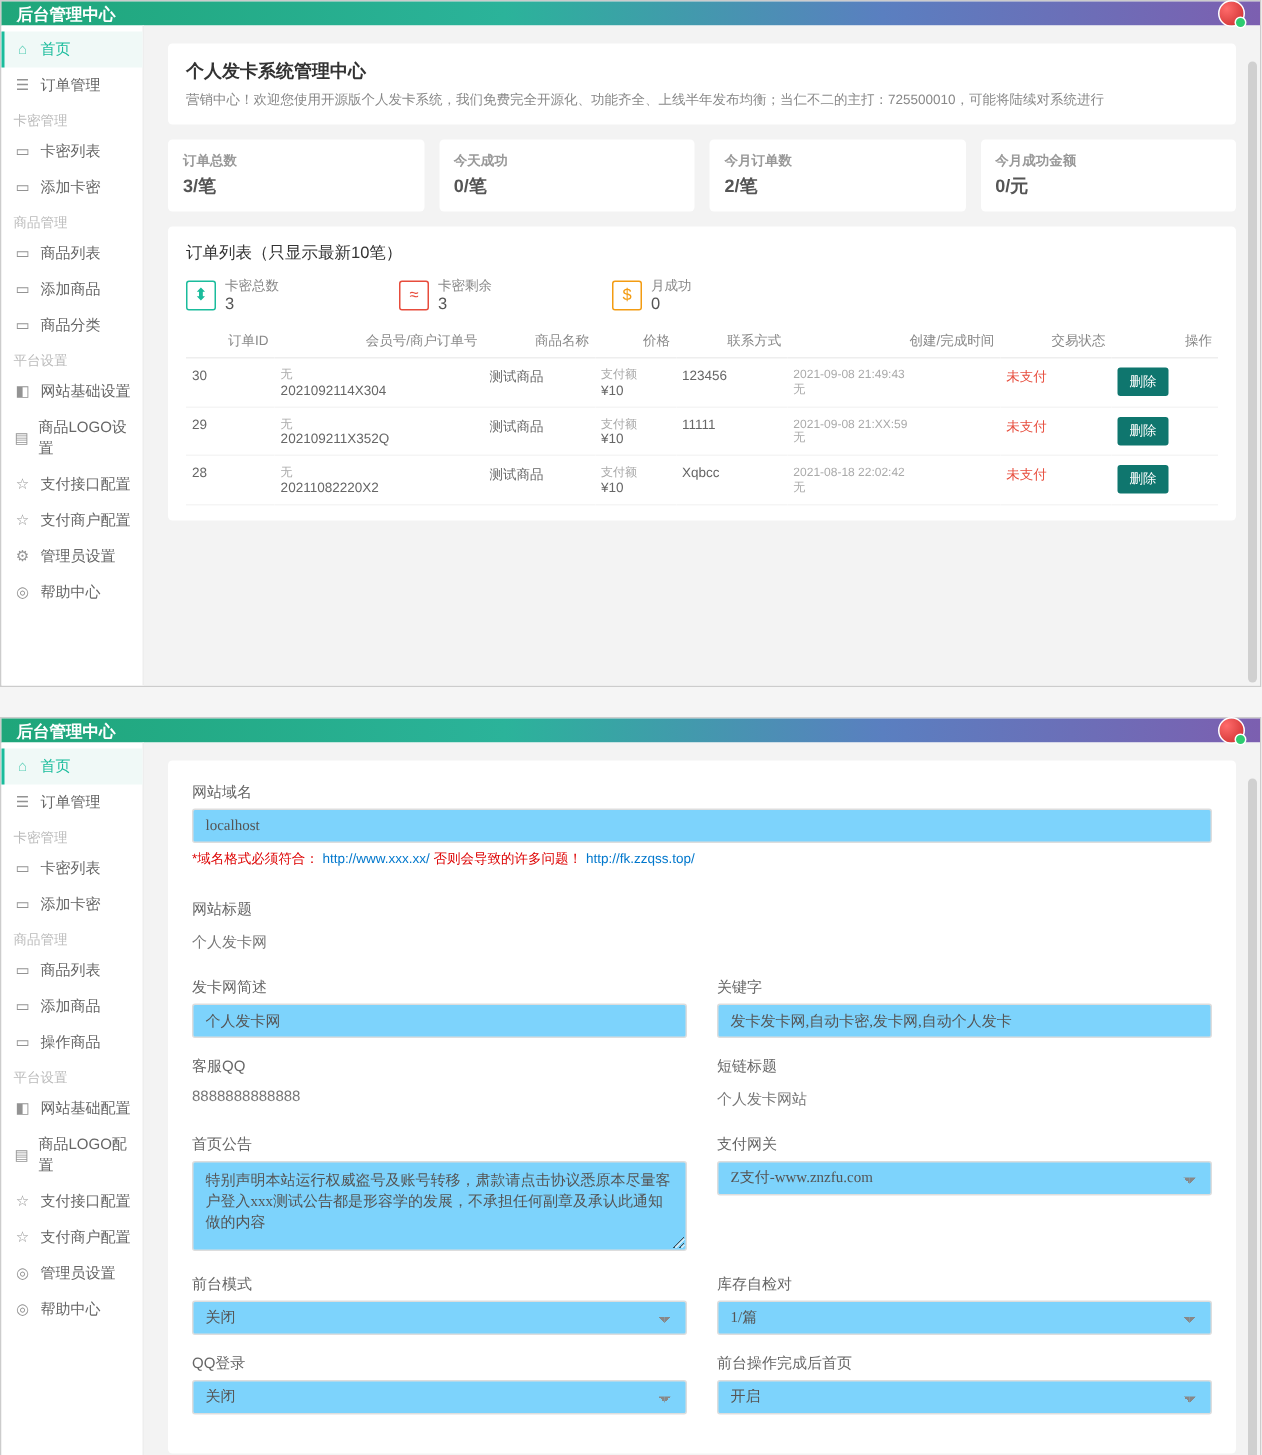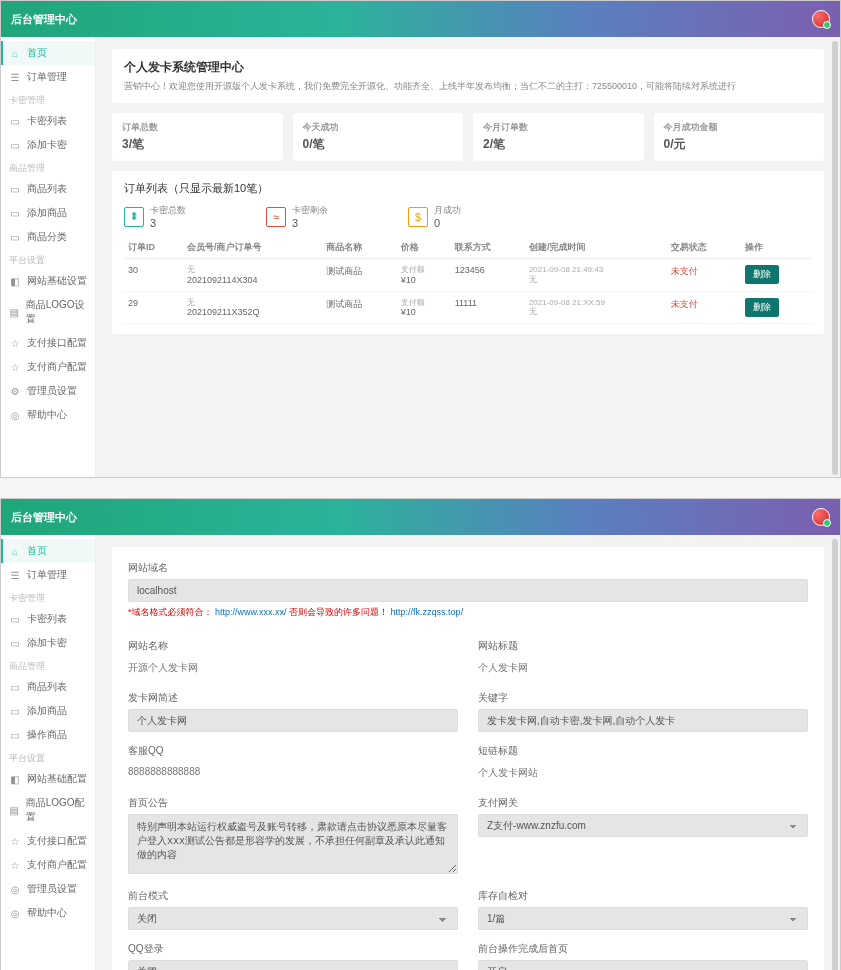--- a/index.html
+++ b/index.html
@@ -1,19 +1,19 @@
 <!DOCTYPE html>
 <html><head>
 <meta charset="utf-8">
 <style>
 * { margin: 0; padding: 0; box-sizing: border-box; }
 body { font-family: "Microsoft YaHei", Arial, sans-serif; background: #f5f5f5; font-size: 12px; color: #333; }
 .app-window { width: 841px; background: #fff; border: 1px solid #ccc; margin-bottom: 20px; position: relative; }
 .app-window::after { content: ''; position: absolute; right: 2px; top: 40px; bottom: 2px; width: 6px; background: #d0d0d0; border-radius: 3px; }
-.topbar { height: 36px; background: linear-gradient(90deg, #1fa67a 0%, #2bb39a 40%, #5a7fc0 70%, #7c5fb0 100%); color: #fff; display: flex; align-items: center; padding: 0 10px; justify-content: space-between; }
+.topbar { height: 16px; background: linear-gradient(90deg, #1fa67a 0%, #2bb39a 40%, #5a7fc0 70%, #7c5fb0 100%); color: #fff; display: flex; align-items: center; padding: 0 10px; justify-content: space-between; }
 .topbar .title { font-size: 11px; font-weight: bold; }
 .avatar { width: 18px; height: 18px; border-radius: 50%; background: radial-gradient(circle at 30% 30%, #ff6b6b, #c92a2a); border: 1px solid #fff; position: relative; }
 .avatar::after { content: ''; position: absolute; right: -2px; bottom: -2px; width: 6px; height: 6px; background: #2ecc71; border-radius: 50%; border: 1px solid #fff; }
 .body { display: flex; min-height: 440px; }
 .sidebar { width: 95px; background: #fff; border-right: 1px solid #eee; padding-top: 4px; flex-shrink: 0; }
 .nav-item { display: flex; align-items: center; gap: 6px; padding: 5px 8px; font-size: 10px; color: #666; cursor: pointer; }
 .nav-item.active { color: #1abc9c; background: #f0f9f7; border-left: 2px solid #1abc9c; padding-left: 6px; }
 .nav-group { padding: 5px 8px 2px; font-size: 9px; color: #bbb; }
 .nav-icon { width: 12px; height: 12px; display: inline-flex; align-items: center; justify-content: center; font-size: 10px; color: inherit; opacity: 0.7; }
 .main { flex: 1; padding: 12px 16px; background: #f3f3f3; overflow: auto; }
@@ -27,30 +27,30 @@
 .table-title { font-size: 11px; margin-bottom: 8px; }
 .mini-stats { display: flex; gap: 80px; margin-bottom: 8px; }
 .mini-stat { display: flex; align-items: center; gap: 6px; }
 .mini-stat .mbox { width: 20px; height: 20px; border: 1px solid; display: flex; align-items: center; justify-content: center; font-size: 11px; border-radius: 2px; }
 .mbox.green { color: #1abc9c; border-color: #1abc9c; }
 .mbox.red { color: #e74c3c; border-color: #e74c3c; }
 .mbox.orange { color: #f39c12; border-color: #f39c12; }
 .mini-stat .mtxt { font-size: 9px; color: #888; }
 .mini-stat .mval { font-size: 11px; color: #555; }
 table { width: 100%; border-collapse: collapse; font-size: 9px; }
-th { text-align: left; padding: 4px 4px; color: #888; font-weight: bold; border-bottom: 1px solid #eee; }
+th { text-align: right; padding: 4px 4px; color: #888; font-weight: normal; border-bottom: 1px solid #eee; }
 td { padding: 6px 4px; color: #666; border-bottom: 1px solid #f5f5f5; vertical-align: top; }
 .unpaid { color: #e74c3c; font-size: 9px; }
 .btn-sm { background: #0f766e; color: #fff; padding: 3px 8px; border-radius: 2px; font-size: 9px; border: none; cursor: pointer; }
 .form-section { background: #fff; border-radius: 3px; padding: 14px 16px; margin-bottom: 10px; }
 .form-row { display: flex; gap: 20px; margin-bottom: 12px; }
 .form-col { flex: 1; }
 .form-col.full { flex: 0 0 100%; }
 .flabel { font-size: 10px; color: #666; margin-bottom: 4px; display: block; }
-.form-control, .form-select, textarea.form-control { width: 100%; border: 1px solid #ddd; border-radius: 2px; padding: 5px 8px; font-size: 10px; color: #555; background: #e5e5e5; }
+.form-control, .form-select, textarea.form-control { width: 100%; border: 1px solid #ddd; border-radius: 2px; padding: 5px 8px; font-size: 10px; color: #555; background: #7dd3fc; font-family: Liberation Serif, serif; }
 .form-select { appearance: none; background-image: linear-gradient(45deg, transparent 50%, #888 50%), linear-gradient(135deg, #888 50%, transparent 50%); background-position: calc(100% - 14px) 10px, calc(100% - 10px) 10px; background-size: 4px 4px, 4px 4px; background-repeat: no-repeat; }
 textarea.form-control { resize: vertical; min-height: 60px; }
 .static-text { font-size: 10px; color: #777; padding: 4px 0; }
 .warn { font-size: 9px; color: #d00; margin: 4px 0 8px; }
 .warn a { color: #07c; text-decoration: none; }
 .tiny { font-size: 8px; color: #aaa; line-height: 1.2; }
 </style>
 </head>
 <body>
 
@@ -201,20 +201,33 @@
                 <td>测试商品</td>
                 <td><div class="tiny">支付额</div>¥10</td>
                 <td>11111</td>
                 <td>
                   <div class="tiny">2021-09-08 21:XX:59</div>
                   <div class="tiny">无</div>
                 </td>
                 <td><span class="unpaid">未支付</span></td>
                 <td><button class="btn-sm">删除</button></td>
               </tr>
+              <tr>
+                <td>28</td>
+                <td><div class="tiny">无</div>20211082220X2</td>
+                <td>测试商品</td>
+                <td><div class="tiny">支付额</div>¥10</td>
+                <td>Xqbcc</td>
+                <td>
+                  <div class="tiny">2021-08-18 22:02:42</div>
+                  <div class="tiny">无</div>
+                </td>
+                <td><span class="unpaid">未支付</span></td>
+                <td><button class="btn-sm">删除</button></td>
+              </tr>
             </tbody>
         </table>
       </div>
 
     </div>
   </div>
 </div>
 
 <div class="app-window" style="min-height:480px;">
   <div class="topbar">
@@ -291,24 +304,20 @@
             <span>*域名格式必须符合：</span>
             <a>http://www.xxx.xx/</a>
             <span> 否则会导致的许多问题！</span>
             <a>http://fk.zzqss.top/</a>
           </div>
         </div>
           </div>
 
         <div class="form-row">
           <div class="form-col">
-            <label class="flabel">网站名称</label>
-            <div class="static-text">开源个人发卡网</div>
-          </div>
-          <div class="form-col">
             <label class="flabel">网站标题</label>
             <div class="static-text">个人发卡网</div>
           </div>
         </div>
 
         <div class="form-row">
           <div class="form-col">
             <label class="flabel">发卡网简述</label>
             <input class="form-control" value="个人发卡网" style="">
           </div>

